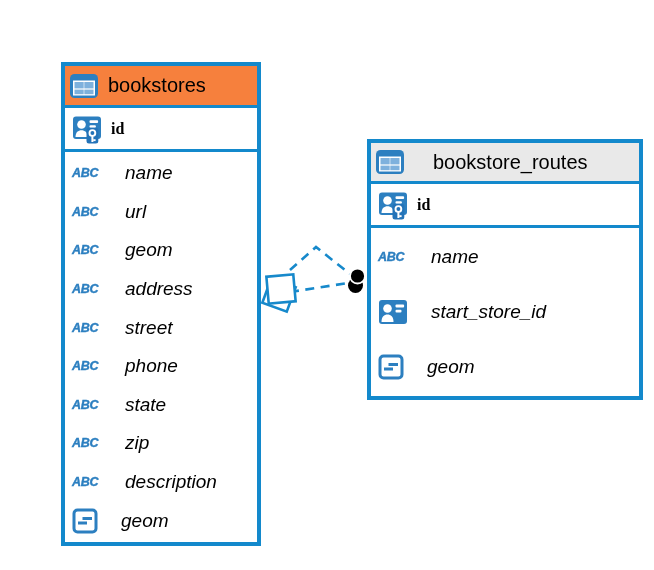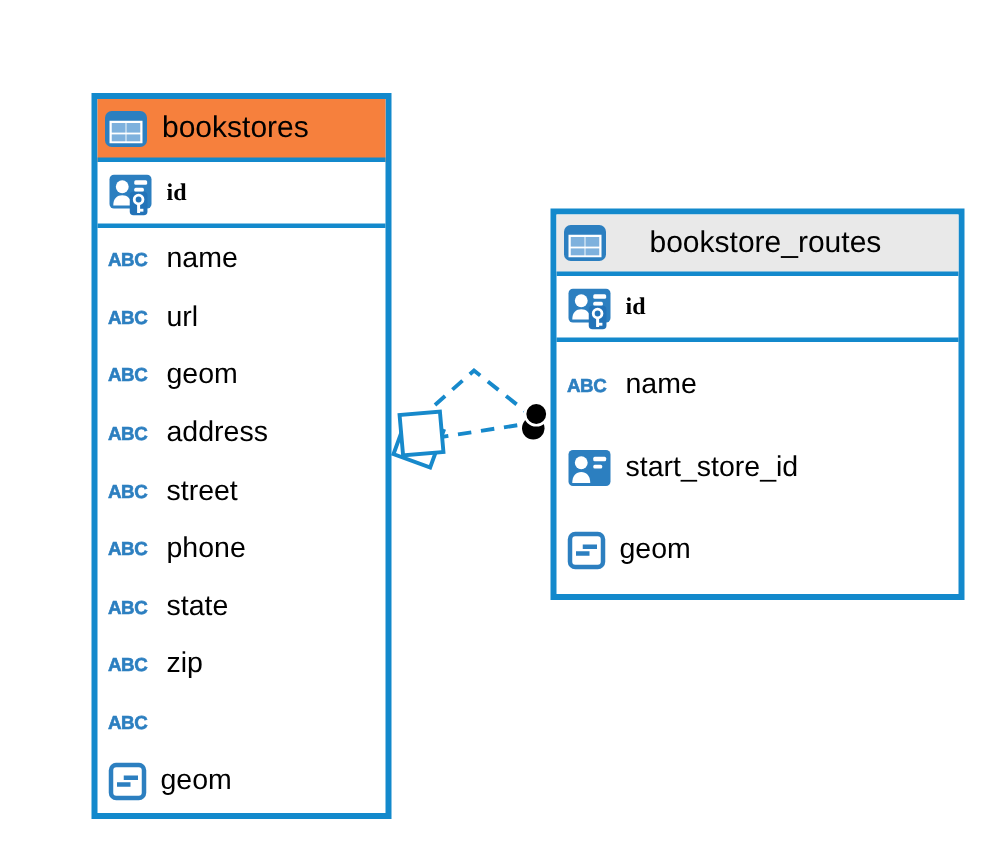--- a/index.html
+++ b/index.html
@@ -59,23 +59,24 @@
     font-family: Liberation Serif, serif;
   }
   .bookstores .pk-row { height: 44px; }
   .routes .pk-row     { height: 44px; }
 
   .tbl-body { flex: 1 1 auto; display: flex; flex-direction: column; padding: 2px 0; }
   .row {
     flex: 1 1 0;
     display: flex;
     align-items: center;
-    gap: 9px;
+    gap: 23px;
     padding: 0 7px;
     font-size: 19px;
+    font-style: italic;
   }
   .icon { flex: 0 0 auto; display: block; }
   .abc {
     flex: 0 0 auto;
     width: 30px;
     font-size: 12.5px;
     font-weight: 800;
     letter-spacing: -0.3px;
     color: var(--icon-blue);
     -webkit-text-stroke: 0.4px var(--icon-blue);
@@ -151,20 +152,21 @@
       <div class="row">
         <span class="abc">ABC</span>
         <span class="col-name">state</span>
       </div>
       <div class="row">
         <span class="abc">ABC</span>
         <span class="col-name">zip</span>
       </div>
       <div class="row">
         <span class="abc">ABC</span>
+        <span class="col-name">description</span>
       </div>
       <div class="row">
         <svg class="icon" width="26" height="26" viewBox="0 0 26 26">
           <rect x="2" y="2" width="22" height="22" rx="3.5" fill="#fff" stroke="var(--icon-blue)" stroke-width="3"></rect>
           <rect x="10.5" y="9" width="9.5" height="3" fill="var(--icon-blue)"></rect>
           <rect x="6" y="13.5" width="9" height="3" fill="var(--icon-blue)"></rect>
         </svg>
         <span class="col-name">geom</span>
       </div>
     </div>

